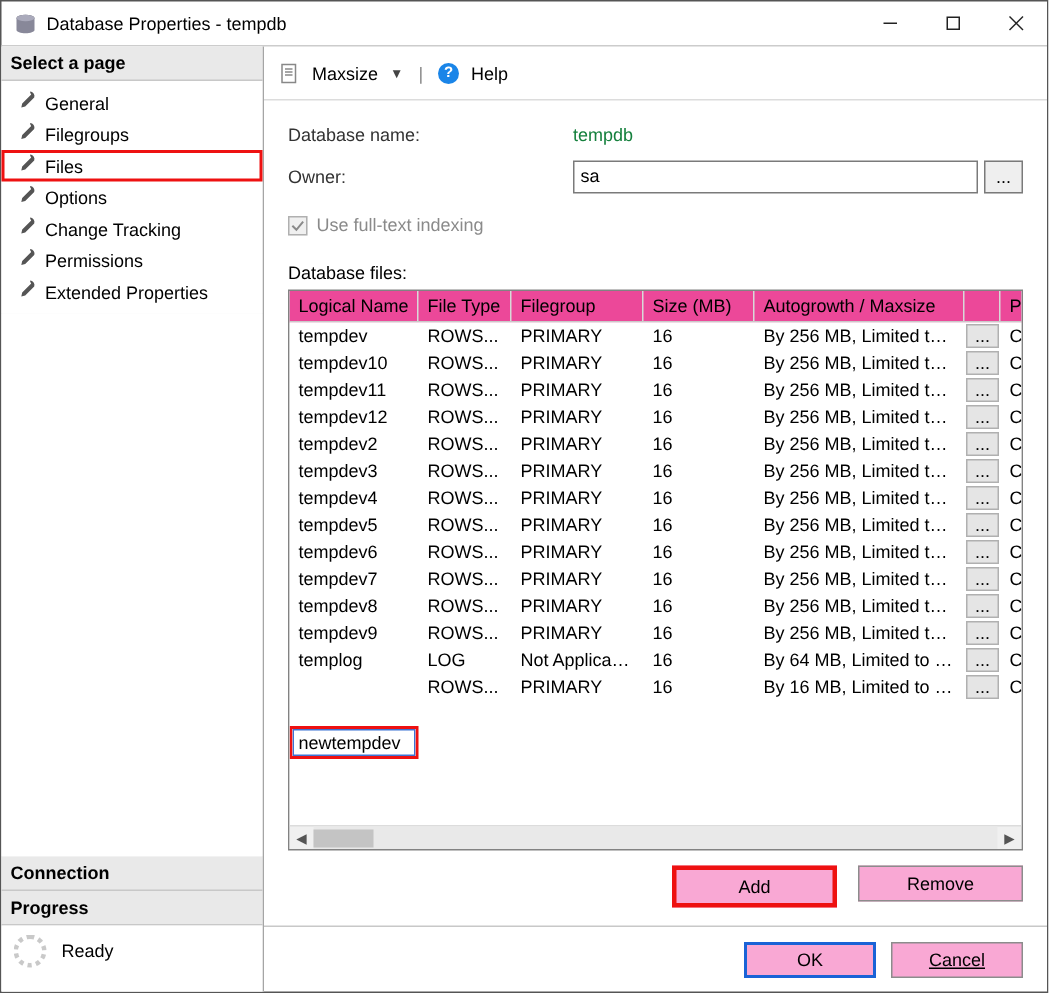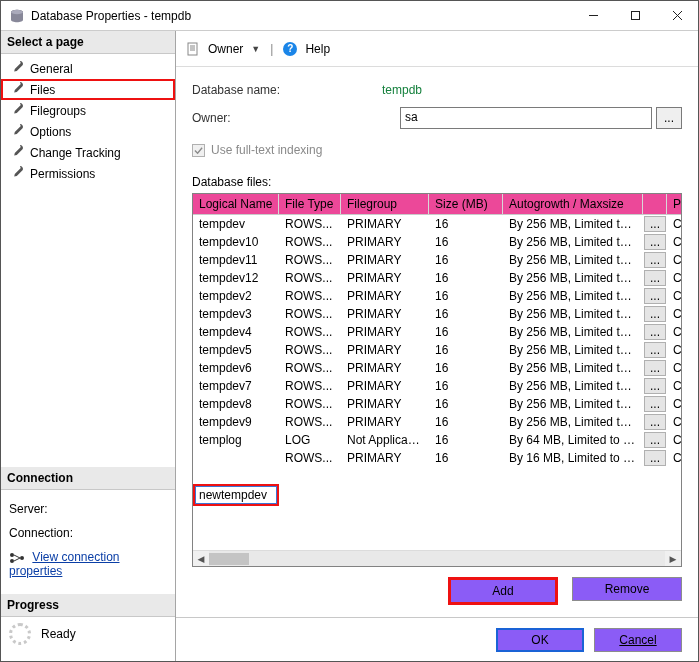--- a/index.html
+++ b/index.html
@@ -27,21 +27,21 @@
     .main { flex: 1; display: flex; flex-direction: column; min-width: 0; }
     .toolbar { height: 36px; display: flex; align-items: center; gap: 8px; padding: 0 10px; border-bottom: 1px solid #dcdcdc; }
     .toolbar .sep { margin: 0 2px; color: #888; }
     .script-icon { width: 14px; height: 14px; }
     .help-icon { width: 14px; height: 14px; background: #1a85e8; color: #fff; border-radius: 50%; display: inline-flex; align-items: center; justify-content: center; font-weight: bold; font-size: 10px; }
     .drop { font-size: 9px; color: #444; }
     .content { flex: 1; padding: 16px 16px 10px 16px; display: flex; flex-direction: column; min-height: 0; }
     .form-row { display: flex; align-items: center; margin-bottom: 10px; }
     .form-row .lbl { width: 190px; color: #333; }
     .db-name-val { color: #15803d; }
-    .owner-box { display: flex; flex: 1; gap: 4px; align-items: stretch; margin-left: 18px; }
+    .owner-box { display: flex; flex: 1; gap: 4px; align-items: stretch; }
     .owner-input { flex: 1; border: 1px solid #7a7a7a; background: #fff; padding: 2px 4px; height: 22px; }
     .ellipsis-btn { width: 26px; height: 22px; border: 1px solid #7a7a7a; background: #efefef; display: flex; align-items: center; justify-content: center; }
     .fti-row { display: flex; align-items: center; gap: 6px; color: #8a8a8a; margin: 4px 0 18px 0; }
     .chk { width: 13px; height: 13px; border: 1px solid #b0b0b0; background: #f0f0f0; display: inline-flex; align-items: center; justify-content: center; }
     .chk svg { width: 9px; height: 9px; stroke: #8a8a8a; }
     .grid-label { margin-bottom: 4px; }
     .grid-wrap { border: 1px solid #828282; flex: 1; min-height: 0; display: flex; flex-direction: column; overflow: hidden; }
     .grid-head, .grid-row { display: grid; grid-template-columns: 86px 62px 88px 74px 140px 24px 30px; }
     .grid-head { background: #ec4899; border-bottom: 1px solid #c9c9c9; }
     .grid-head > div { padding: 3px 6px; border-right: 1px solid #d8d8d8; white-space: nowrap; overflow: hidden; }
@@ -49,21 +49,21 @@
     .grid-body { overflow: hidden; flex: 1; background: #fff; }
     .grid-row > div { padding: 2px 6px; white-space: nowrap; overflow: hidden; text-overflow: ellipsis; }
     .cell-btn { background: #e5e5e5; border: 1px solid #b0b0b0; margin: 1px; display: flex; align-items: center; justify-content: center; height: 16px; padding: 0; }
     .edit-cell { border: 2px solid #e11; padding: 0!important; margin-top: 35px; }
     .edit-cell input { width: 100%; height: 100%; border: 1px solid #3b73d4; padding: 1px 3px; font-size: 12px; outline: none; }
     .hscroll { height: 16px; display: flex; align-items: center; background: #f0f0f0; border-top: 1px solid #dcdcdc; }
     .hscroll .arrow { width: 16px; display: flex; align-items: center; justify-content: center; color: #555; font-size: 9px; }
     .hscroll .track { flex: 1; height: 16px; background: #e9e9e9; position: relative; }
     .hscroll .thumb { position: absolute; left: 0; top: 2px; width: 40px; height: 12px; background: #c4c4c4; }
     .btn-row { display: flex; justify-content: flex-end; gap: 14px; padding: 10px 0 2px; }
-    .btn { width: 110px; height: 24px; background: #8b5cf6; border: 1px solid #8c8c8c; display: flex; align-items: center; justify-content: center; }
+    .btn { width: 110px; height: 24px; background: #f9a8d4; border: 1px solid #8c8c8c; display: flex; align-items: center; justify-content: center; }
     .btn.add { border: 3px solid #e11; height: 28px; }
     .footer { height: 44px; border-top: 1px solid #c8c8c8; display: flex; align-items: center; justify-content: flex-end; gap: 10px; padding: 12px 16px; }
     .btn.ok { border: 2px solid #1a63d6; width: 88px; height: 24px; }
     .btn.cancel { width: 88px; height: 24px; text-decoration: underline; }
   </style>
 </head>
 <body>
 
 <div class="window">
   <div class="titlebar">
@@ -96,87 +96,77 @@
   <div class="body">
     <div class="sidebar">
       <div class="section-header">Select a page</div>
       <div class="nav" id="nav">
           <div class="nav-item">
             <span><svg class="wrench" viewBox="0 0 14 14">
                 <path d="M9 1a3 3 0 0 1 2.8 4l-6 6-2.6.6.6-2.6 6-6A3 3 0 0 1 9 1z" fill="#555"></path>
               </svg></span>
             <span>General</span>
           </div>
+          <div class="nav-item">
+            <span><svg class="wrench" viewBox="0 0 14 14">
+                <path d="M9 1a3 3 0 0 1 2.8 4l-6 6-2.6.6.6-2.6 6-6A3 3 0 0 1 9 1z" fill="#555"></path>
+              </svg></span>
+            <span>Filegroups</span>
+          </div>
           <div class="nav-item highlight">
             <span><svg class="wrench" viewBox="0 0 14 14">
                 <path d="M9 1a3 3 0 0 1 2.8 4l-6 6-2.6.6.6-2.6 6-6A3 3 0 0 1 9 1z" fill="#555"></path>
               </svg></span>
             <span>Files</span>
           </div>
           <div class="nav-item">
             <span><svg class="wrench" viewBox="0 0 14 14">
                 <path d="M9 1a3 3 0 0 1 2.8 4l-6 6-2.6.6.6-2.6 6-6A3 3 0 0 1 9 1z" fill="#555"></path>
               </svg></span>
-            <span>Filegroups</span>
-          </div>
-          <div class="nav-item">
-            <span><svg class="wrench" viewBox="0 0 14 14">
-                <path d="M9 1a3 3 0 0 1 2.8 4l-6 6-2.6.6.6-2.6 6-6A3 3 0 0 1 9 1z" fill="#555"></path>
-              </svg></span>
             <span>Options</span>
           </div>
           <div class="nav-item">
             <span><svg class="wrench" viewBox="0 0 14 14">
                 <path d="M9 1a3 3 0 0 1 2.8 4l-6 6-2.6.6.6-2.6 6-6A3 3 0 0 1 9 1z" fill="#555"></path>
               </svg></span>
             <span>Change Tracking</span>
           </div>
           <div class="nav-item">
             <span><svg class="wrench" viewBox="0 0 14 14">
                 <path d="M9 1a3 3 0 0 1 2.8 4l-6 6-2.6.6.6-2.6 6-6A3 3 0 0 1 9 1z" fill="#555"></path>
               </svg></span>
             <span>Permissions</span>
+          </div>
+          <div class="nav-item">
+            <span><svg class="wrench" viewBox="0 0 14 14">
+                <path d="M9 1a3 3 0 0 1 2.8 4l-6 6-2.6.6.6-2.6 6-6A3 3 0 0 1 9 1z" fill="#555"></path>
+              </svg></span>
+            <span>Extended Properties</span>
           </div>
         </div>
       <div class="spacer"></div>
       <div class="section-header">Connection</div>
-      <div class="conn">
-        <div class="row">Server:</div>
-        <div class="row">Connection:</div>
-        <div class="row">
-          <span class="conn-icon">
-            <svg viewBox="0 0 16 12">
-                <circle cx="3" cy="3" r="2" fill="#333"></circle>
-                <circle cx="3" cy="9" r="2" fill="#333"></circle>
-                <circle cx="13" cy="6" r="2" fill="#333"></circle>
-                <line x1="5" y1="3" x2="11" y2="6" stroke="#333"></line>
-                <line x1="5" y1="9" x2="11" y2="6" stroke="#333"></line>
-              </svg>
-          </span>
-          <span class="link">View connection properties</span>
-        </div>
-      </div>
       <div class="section-header">Progress</div>
       <div class="progress-ready">
         <div class="ring"></div>
         <span>Ready</span>
       </div>
     </div>
 
     <div class="main">
       <div class="toolbar">
         <span class="script-icon">
           <svg viewBox="0 0 14 14">
               <rect x="2" y="1" width="9" height="12" fill="#fff" stroke="#888"></rect>
               <line x1="4" y1="4" x2="9" y2="4" stroke="#888"></line>
               <line x1="4" y1="6" x2="9" y2="6" stroke="#888"></line>
               <line x1="4" y1="8" x2="9" y2="8" stroke="#888"></line>
             </svg>
         </span>
-        <span>Owner</span>
+        <span>Maxsize</span>
         <span class="drop">▼</span>
         <span class="sep">|</span>
         <span class="help-icon">?</span>
         <span>Help</span>
       </div>
 
       <div class="content">
         <div class="form-row">
           <span class="lbl">Database name:</span>
           <span class="db-name-val">tempdb</span>

